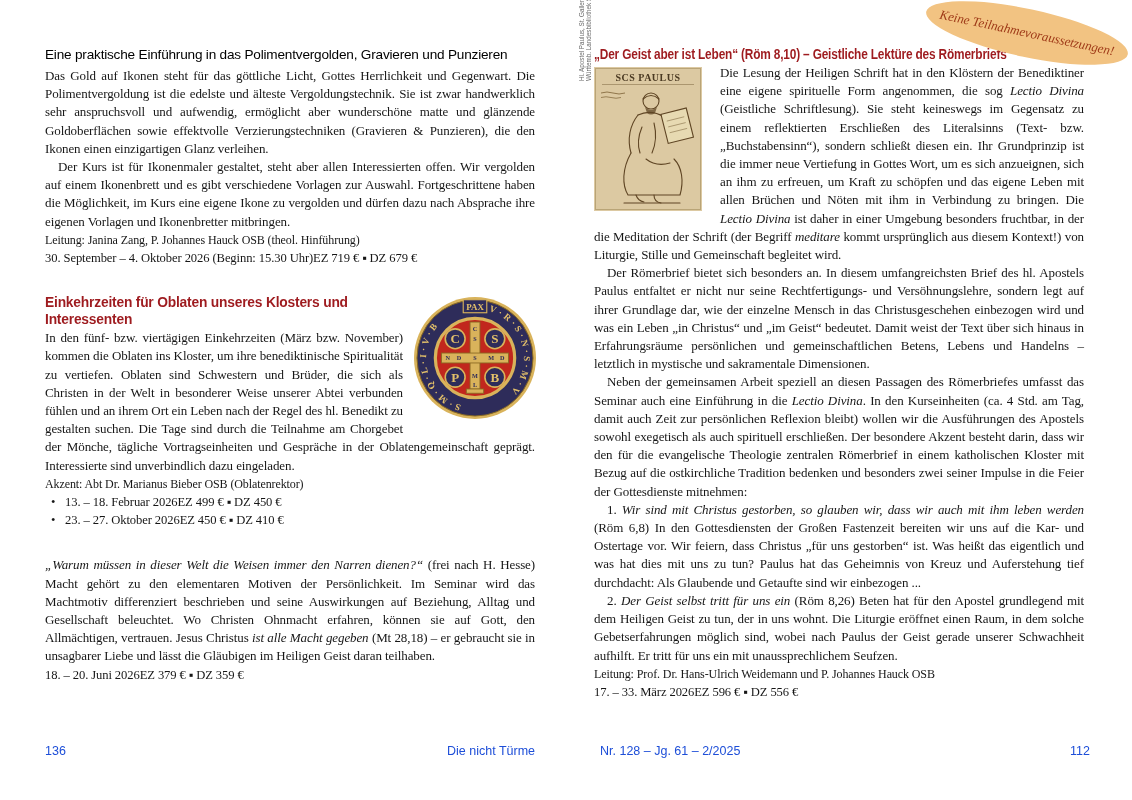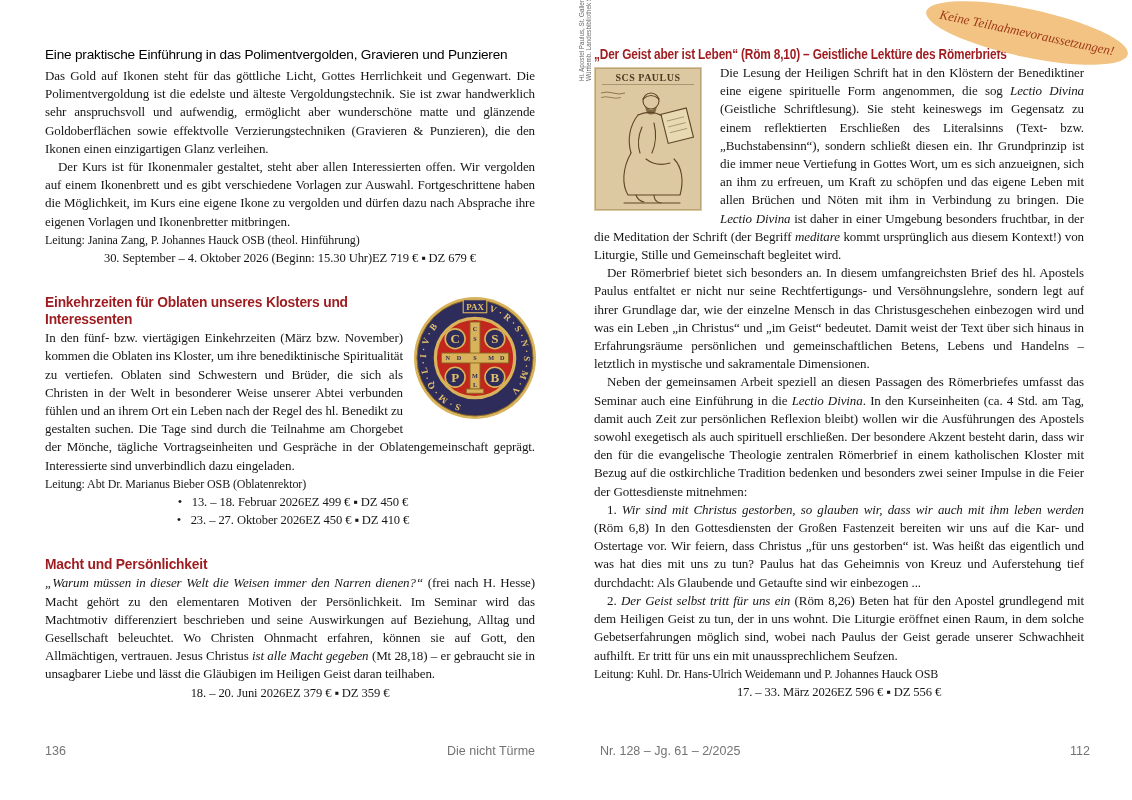--- a/index.html
+++ b/index.html
@@ -24,21 +24,21 @@
   .rtitle { white-space:nowrap; transform:scaleX(0.86); transform-origin:0 50%; margin-bottom:5px; }
 
   .sec { margin-top:27px; }
   .sec:first-child { margin-top:0; }
 
   p.body { margin:0; font-size:13px; line-height:18.2px; text-align:justify; letter-spacing:-0.1px; }
   p.ind { text-indent:13px; }
   .it { font-style:italic; }
   p.leitung { margin:0; font-size:12px; line-height:18.2px; letter-spacing:-0.1px; }
 
-  .sched { display:flex; justify-content:center; font-size:12.6px; line-height:18.2px; letter-spacing:-0.1px; }
+  .sched { display:flex; justify-content:flex-start; font-size:12.6px; line-height:18.2px; letter-spacing:-0.1px; }
   .sched .lhs { display:flex; }
   .sched .blt { width:14px; padding-left:6px; }
   .sched .prc { white-space:nowrap; }
 
   .medal-float { float:right; width:124px; height:126px; margin:2px -2px 4px 10px; }
   .paul-float { float:left; position:relative; width:114px; height:144px; margin:3px 12px 2px 0; }
   .paul-cap { position:absolute; left:-16px; top:0; width:14px; height:144px; }
   .paul-cap-inner {
     transform:rotate(-90deg) translateX(-100%); transform-origin:0 0;
     white-space:nowrap; font-family:"Liberation Sans", sans-serif;
@@ -52,21 +52,21 @@
     display:flex; align-items:center; justify-content:center;
   }
   .banner span {
     font-family:"Liberation Serif", serif; font-style:italic;
     font-size:13px; color:#9e3917; white-space:nowrap;
   }
 
   .footer {
     position:absolute; top:744px; width:490px;
     display:flex; justify-content:space-between;
-    font-family:"Liberation Sans", sans-serif; font-size:12.5px; color:#737373;
+    font-family:"Liberation Sans", sans-serif; font-size:12.5px; color:#1d4ed8;
   }
   .footer-l { left:45px; }
   .footer-r { left:600px; }
 </style>
 </head>
 <body>
 
 <div class="spread">
 
   <div class="page page-l">
@@ -125,39 +125,38 @@
             <text x="66" y="38.2">S</text>
             <text x="34" y="69.2">P</text>
             <text x="66" y="69.2">B</text>
           </g>
           <rect x="40.5" y="3" width="19" height="10.5" fill="#2e2c5a" stroke="#d9b35b" stroke-width="0.9"></rect>
           <text x="50" y="11.2" font-size="7.2" fill="#e3c06a" text-anchor="middle" font-family="Liberation Serif, serif" font-weight="bold">PAX</text>
         </svg>
       </div>
       <h1 class="sec-title">Einkehrzeiten für Oblaten unseres Klosters und Interessenten</h1>
       <p class="body"><span>In den fünf- bzw. viertägigen Einkehrzeiten (März bzw. November) kommen die Oblaten ins Kloster, um ihre benediktinische Spiritualität zu vertiefen. Oblaten sind Schwestern und Brüder, die sich als Christen in der Welt in besonderer Weise unserer Abtei verbunden fühlen und an ihrem Ort ein Leben nach der Regel des hl. Benedikt zu gestalten suchen. Die Tage sind durch die Teilnahme am Chorgebet der Mönche, tägliche Vortragseinheiten und Gespräche in der Oblatengemeinschaft geprägt. Interessierte sind unverbindlich dazu eingeladen.</span></p>
-      <p class="leitung">Leitung: Abt Dr. Marianus Bieber OSB (Oblatenrektor)</p>
+      <p class="leitung">Akzent: Abt Dr. Marianus Bieber OSB (Oblatenrektor)</p>
       <div class="sched">
         <span class="lhs">
           <span class="blt">•</span>
           <span>13. – 18. Februar 2026</span>
         </span>
         <span class="prc">EZ 499 € ▪ DZ 450 €</span>
       </div>
       <div class="sched">
         <span class="lhs">
           <span class="blt">•</span>
           <span>23. – 27. Oktober 2026</span>
         </span>
         <span class="prc">EZ 450 € ▪ DZ 410 €</span>
       </div>
     </div>
 
     <div class="sec">
-      <h1 class="sec-title">Macht und Persönlichkeit</h1>
       <p class="body"><span class="it">„Warum müssen in dieser Welt die Weisen immer den Narren dienen?“</span><span> (frei nach H. Hesse) Macht gehört zu den elementaren Motiven der Persönlichkeit. Im Seminar wird das Machtmotiv differenziert beschrieben und seine Auswirkungen auf Beziehung, Alltag und Gesellschaft beleuchtet. Wo Christen Ohnmacht erfahren, können sie auf Gott, den Allmächtigen, vertrauen. Jesus Christus </span><span class="it">ist alle Macht gegeben</span><span> (Mt 28,18) – er gebraucht sie in unsagbarer Liebe und lässt die Gläubigen im Heiligen Geist daran teilhaben.</span></p>
       <div class="sched">
         <span class="lhs">18. – 20. Juni 2026</span>
         <span class="prc">EZ 379 € ▪ DZ 359 €</span>
       </div>
     </div>
 
   </div>
 
   <div class="page page-r">
@@ -200,21 +199,21 @@
           <line x1="74" y1="64" x2="92" y2="64" stroke="#8a744d" stroke-width="0.6"></line>
         </g>
       </svg>
     </div>
 
     <p class="body"><span>Die Lesung der Heiligen Schrift hat in den Klöstern der Benediktiner eine eigene spirituelle Form angenommen, die sog </span><span class="it">Lectio Divina</span><span> (Geistliche Schriftlesung). Sie steht keineswegs im Gegensatz zu einem reflektierten Erschließen des Literalsinns (Text- bzw. „Buchstabensinn“), sondern schließt diesen ein. Ihr Grundprinzip ist die immer neue Vertiefung in Gottes Wort, um es sich anzueignen, sich an ihm zu erfreuen, um Kraft zu schöpfen und das eigene Leben mit allen Brüchen und Nöten mit ihm in Verbindung zu bringen. Die </span><span class="it">Lectio Divina</span><span> ist daher in einer Umgebung besonders fruchtbar, in der die Meditation der Schrift (der Begriff </span><span class="it">meditare</span><span> kommt ursprünglich aus diesem Kontext!) von Liturgie, Stille und Gemeinschaft begleitet wird.</span></p>
     <p class="body ind"><span>Der Römerbrief bietet sich besonders an. In diesem umfangreichsten Brief des hl. Apostels Paulus entfaltet er nicht nur seine Rechtfertigungs- und Versöhnungslehre, sondern legt auf ihrer Grundlage dar, wie der einzelne Mensch in das Christusgeschehen einbezogen wird und was ein Leben „in Christus“ und „im Geist“ bedeutet. Damit weist der Text über sich hinaus in Erfahrungsräume persönlichen und gemeinschaftlichen Betens, Lebens und Handelns – letztlich in mystische und sakramentale Dimensionen.</span></p>
     <p class="body ind"><span>Neben der gemeinsamen Arbeit speziell an diesen Passagen des Römerbriefes umfasst das Seminar auch eine Einführung in die </span><span class="it">Lectio Divina</span><span>. In den Kurseinheiten (ca. 4 Std. am Tag, damit auch Zeit zur persönlichen Reflexion bleibt) wollen wir die Ausführungen des Apostels sowohl exegetisch als auch spirituell erschließen. Der besondere Akzent besteht darin, dass wir den für die evangelische Theologie zentralen Römerbrief in einem katholischen Kloster mit Bezug auf die ostkirchliche Tradition bedenken und besonders zwei seiner Impulse in die Feier der Gottesdienste mitnehmen:</span></p>
     <p class="body ind"><span>1. </span><span class="it">Wir sind mit Christus gestorben, so glauben wir, dass wir auch mit ihm leben werden</span><span> (Röm 6,8) In den Gottesdiensten der Großen Fastenzeit bereiten wir uns auf die Kar- und Ostertage vor. Wir feiern, dass Christus „für uns gestorben“ ist. Was heißt das eigentlich und was hat dies mit uns zu tun? Paulus hat das Geheimnis von Kreuz und Auferstehung tief durchdacht: Als Glaubende und Getaufte sind wir einbezogen ...</span></p>
     <p class="body ind"><span>2. </span><span class="it">Der Geist selbst tritt für uns ein</span><span> (Röm 8,26) Beten hat für den Apostel grundlegend mit dem Heiligen Geist zu tun, der in uns wohnt. Die Liturgie eröffnet einen Raum, in dem solche Gebetserfahrungen möglich sind, wobei nach Paulus der Geist gerade unserer Schwachheit aufhilft. Er tritt für uns ein mit unaussprechlichem Seufzen.</span></p>
-    <p class="leitung">Leitung: Kuhl. Dr. Hans-Ulrich Weidemann und P. Johannes Hauck OSB</p>
+    <p class="leitung">Leitung: Prof. Dr. Hans-Ulrich Weidemann und P. Johannes Hauck OSB</p>
     <div class="sched">
       <span class="lhs">17. – 33. März 2026</span>
       <span class="prc">EZ 596 € ▪ DZ 556 €</span>
     </div>
   </div>
 
   <div class="banner">
     <span>Keine Teilnahmevoraussetzungen!</span>
   </div>
 

